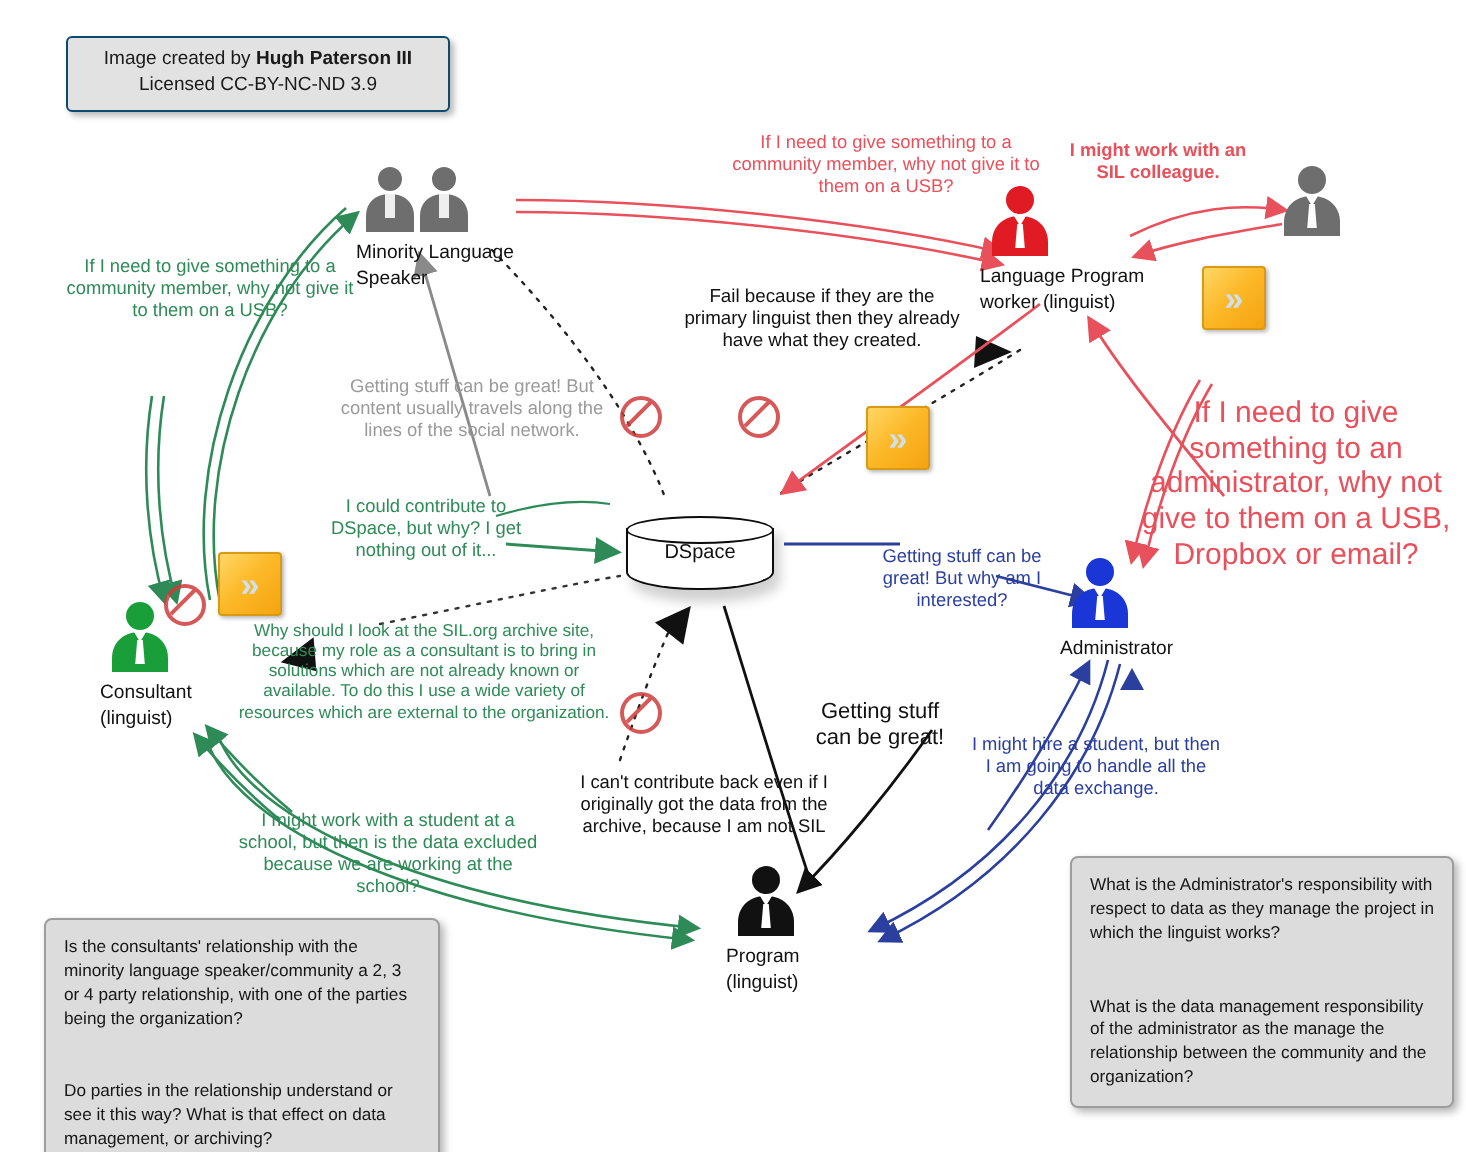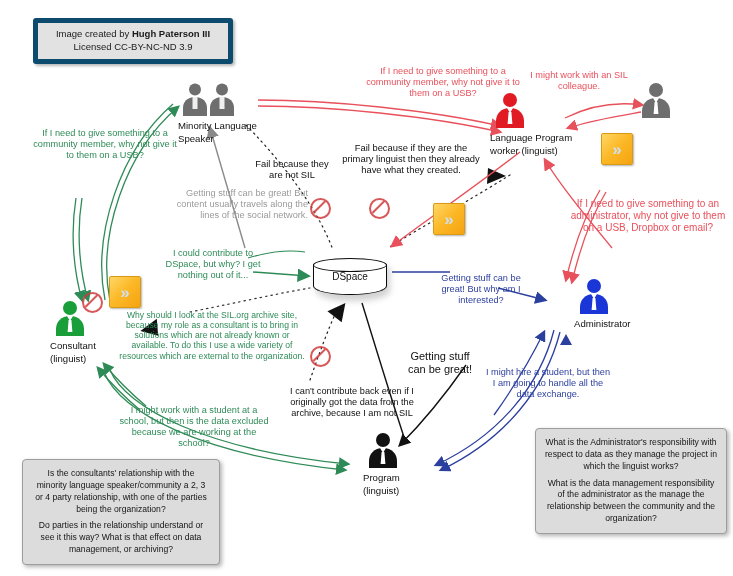--- a/index.html
+++ b/index.html
@@ -18,35 +18,35 @@
   
   .c-green{color:#2e8b57;}
   .c-red{color:#e8505b;}
   .c-blue{color:#2b3f9e;}
   .c-black{color:#111111;}
   .c-gray{color:#9a9a9a;}
 
   
   .credit-box{
     position:absolute;left:33px;top:18px;width:178px;
-    background:#e2e2e2;border:5px solid #0c4a6e;border-radius:3px;
+    background:#e2e2e2;border:1px solid #0c4a6e;border-radius:3px;
     box-shadow:2px 2px 3px rgba(0,0,0,0.28);
     padding:5px 6px;text-align:center;font-size:9.5px;color:#1a1a1a;
     line-height:1.35;
   }
   .credit-box b{font-weight:bold;}
 
   
   .qbox{
     position:absolute;background:#dcdcdc;border:1px solid #9d9d9d;border-radius:4px;
     box-shadow:2px 2px 4px rgba(0,0,0,0.3);
-    padding:8px 9px;font-size:8.6px;color:#151515;text-align:center;line-height:1.38;
+    padding:8px 9px;font-size:8.6px;color:#151515;text-align:left;line-height:1.38;
   }
   .qbox p{margin:0;}
-  .qbox p + p{margin-top:5px;}
+  .qbox p + p{margin-top:25px;}
 
   
   .actor{position:absolute;text-align:left;}
   .actor .glyph{display:block;line-height:1;}
   .actor .caption{display:block;font-size:9.6px;color:#111;line-height:1.2;margin-top:1px;white-space:nowrap;}
 
   
   .dspace{
     position:absolute;left:313px;top:258px;width:74px;height:42px;
   }
@@ -250,21 +250,21 @@
         <g fill="#6e6e6e">
           <circle cx="20" cy="8" r="7"></circle>
           <path d="M20 16c-9 0-14 6-14 13v7h28v-7c0-7-5-13-14-13z"></path>
         </g>
         <path d="M17 16h6l-3 5-3-5z" fill="#ffffff"></path>
         <path d="M18.6 20h2.8l1 12h-4.8l1-12z" fill="#ffffff"></path>
       </svg>
     </span>
   </div>
 
-  <div class="actor" style="left:530px;top:278px;width:66px;margin-left:44px;">
+  <div class="actor" style="left:530px;top:278px;width:66px;">
     <span class="glyph">
       <svg width="40" height="36" viewBox="0 0 40 36" aria-hidden="true">
         <g fill="#1a36d6">
           <circle cx="20" cy="8" r="7"></circle>
           <path d="M20 16c-9 0-14 6-14 13v7h28v-7c0-7-5-13-14-13z"></path>
         </g>
         <path d="M17 16h6l-3 5-3-5z" fill="#ffffff"></path>
         <path d="M18.6 20h2.8l1 12h-4.8l1-12z" fill="#ffffff"></path>
       </svg>
     </span>
@@ -312,31 +312,30 @@
   <div class="noicon" style="left:369px;top:198px;"></div>
   <div class="noicon" style="left:310px;top:346px;"></div>
   <div class="noicon" style="left:82px;top:292px;"></div>
 
   <div class="chev" style="left:601px;top:133px;">»</div>
   <div class="chev" style="left:433px;top:203px;">»</div>
   <div class="chev" style="left:109px;top:276px;">»</div>
 
   <div class="lbl c-green" style="left:32px;top:128px;width:146px;font-size:9.2px;">If I need to give something to a community member, why not give it to them on a USB?</div>
 
-  <div class="lbl c-gray" style="left:164px;top:188px;width:144px;font-size:9.2px;text-align:right;">Getting stuff can be great! But content usually travels along the lines of the social network.</div>
-
-  <div class="lbl c-black" style="left:250px;top:158px;width:84px;font-size:9.4px;">Fail because they are not SIL</div>
+  <div class="lbl c-gray" style="left:164px;top:188px;width:144px;font-size:9.2px;">Getting stuff can be great! But content usually travels along the lines of the social network.</div>
+
 
   <div class="lbl c-red" style="left:363px;top:66px;width:160px;font-size:9.2px;">If I need to give something to a community member, why not give it to them on a USB?</div>
 
   <div class="lbl c-black" style="left:341px;top:142px;width:140px;font-size:9.4px;">Fail because if they are the primary linguist then they already have what they created.</div>
 
-  <div class="lbl c-red" style="left:527px;top:70px;width:104px;font-size:9.2px;">I might work with an SIL colleague.</div>
-
-  <div class="lbl c-red" style="left:569px;top:198px;width:158px;font-size:10px;">If I need to give something to an administrator, why not give to them on a USB, Dropbox or email?</div>
+  <div class="lbl c-red" style="left:527px;top:70px;width:104px;font-size:9.2px;font-weight:bold;">I might work with an SIL colleague.</div>
+
+  <div class="lbl c-red" style="left:569px;top:198px;width:158px;font-size:15px;">If I need to give something to an administrator, why not give to them on a USB, Dropbox or email?</div>
 
   <div class="lbl c-green" style="left:155px;top:248px;width:116px;font-size:9.2px;">I could contribute to DSpace, but why? I get nothing out of it...</div>
 
   <div class="lbl c-blue" style="left:438px;top:273px;width:86px;font-size:9.2px;">Getting stuff can be great! But why am I interested?</div>
 
   <div class="lbl c-green" style="left:117px;top:310px;width:190px;font-size:8.6px;">Why should I look at the SIL.org archive site, because my role as a consultant is to bring in solutions which are not already known or available. To do this I use a wide variety of resources which are external to the organization.</div>
 
   <div class="lbl c-black" style="left:401px;top:350px;width:78px;font-size:11px;">Getting stuff can be great!</div>
 
   <div class="lbl c-black" style="left:273px;top:386px;width:158px;font-size:9.2px;">I can't contribute back even if I originally got the data from the archive, because I am not SIL</div>

